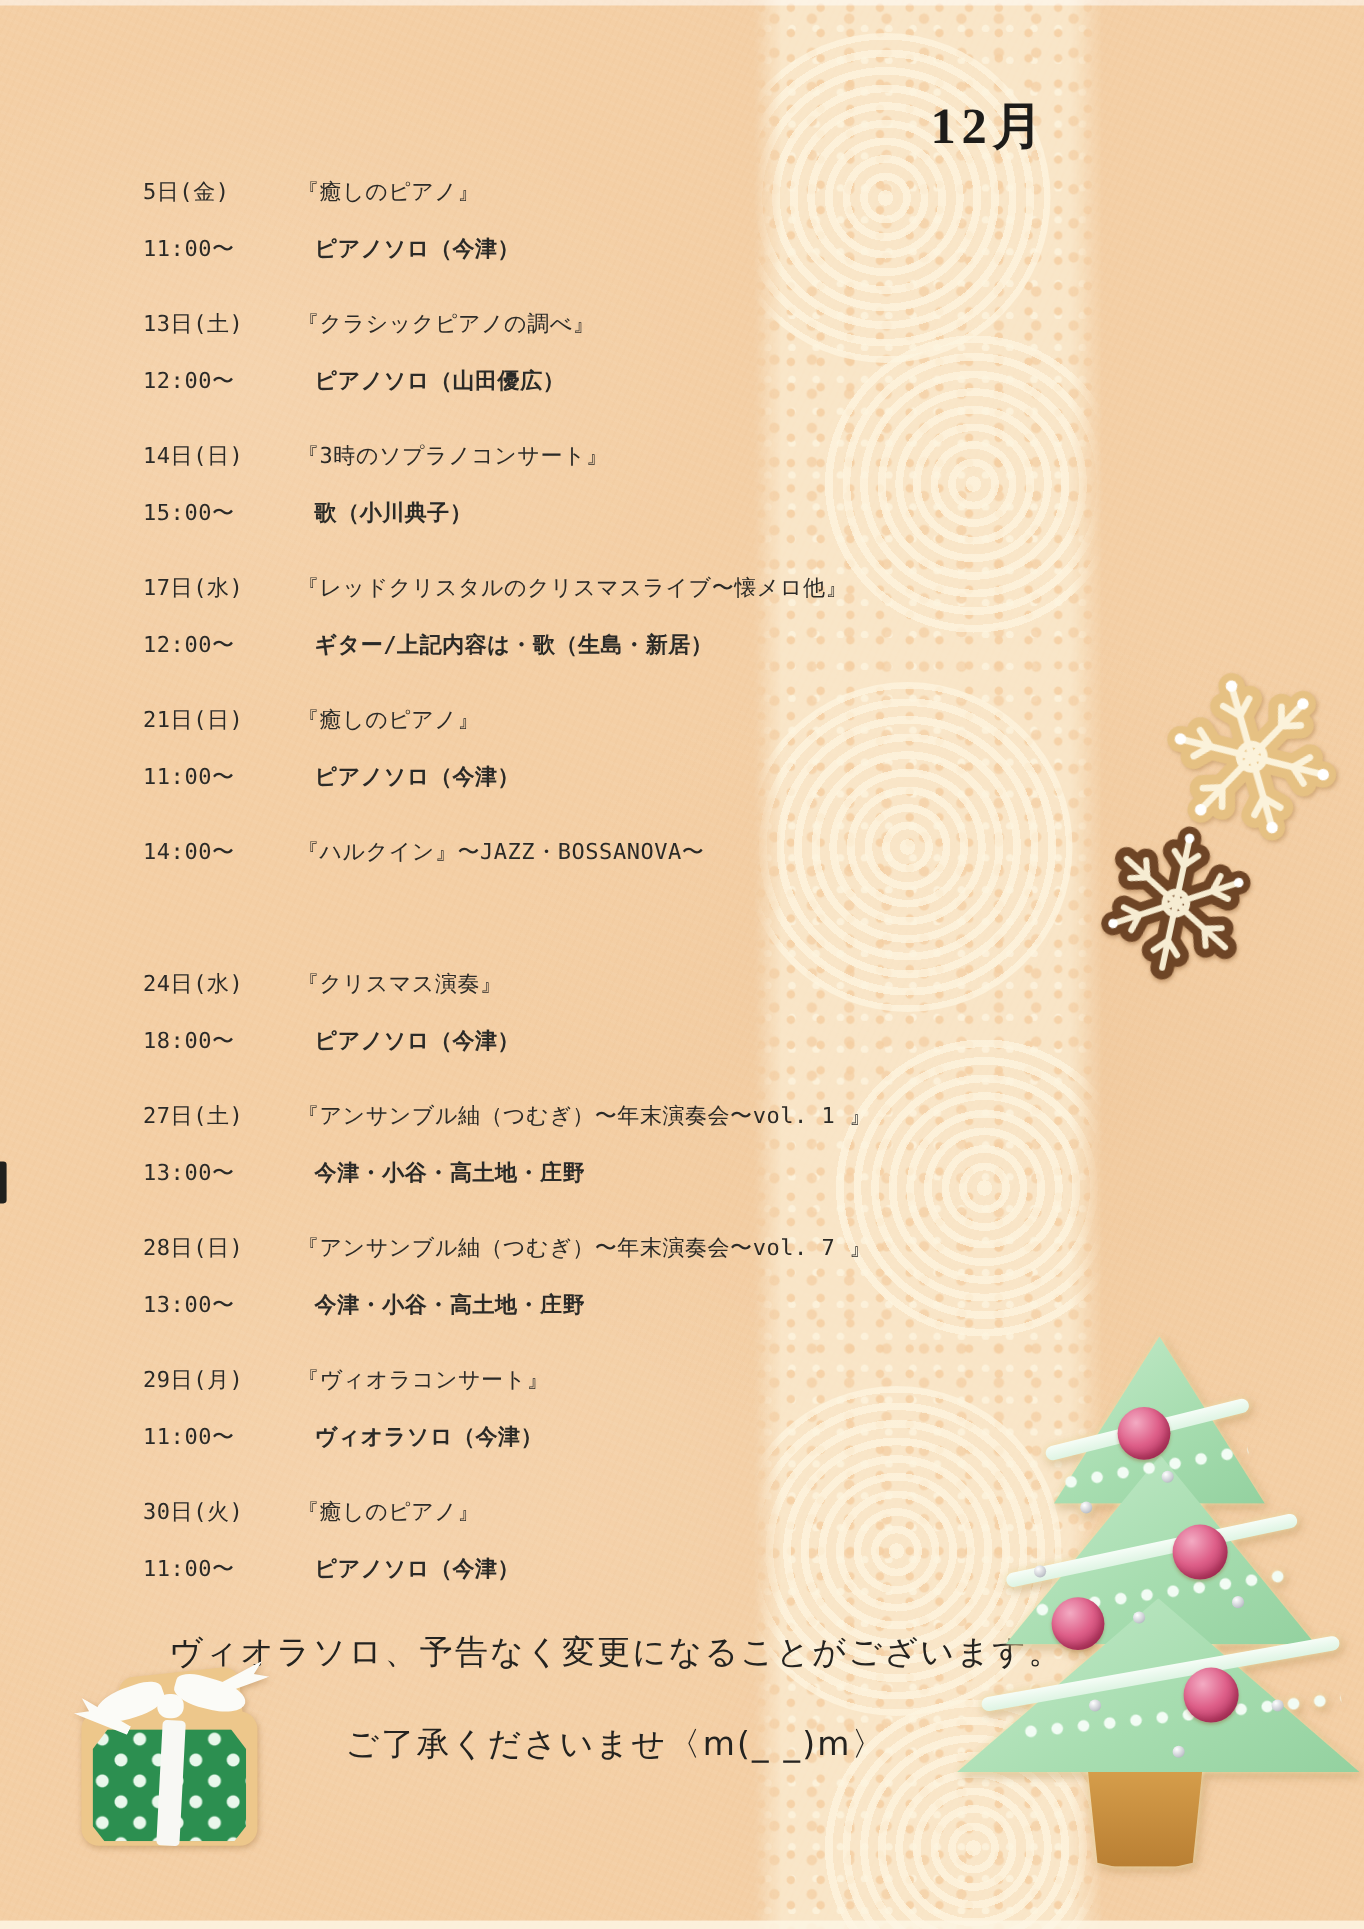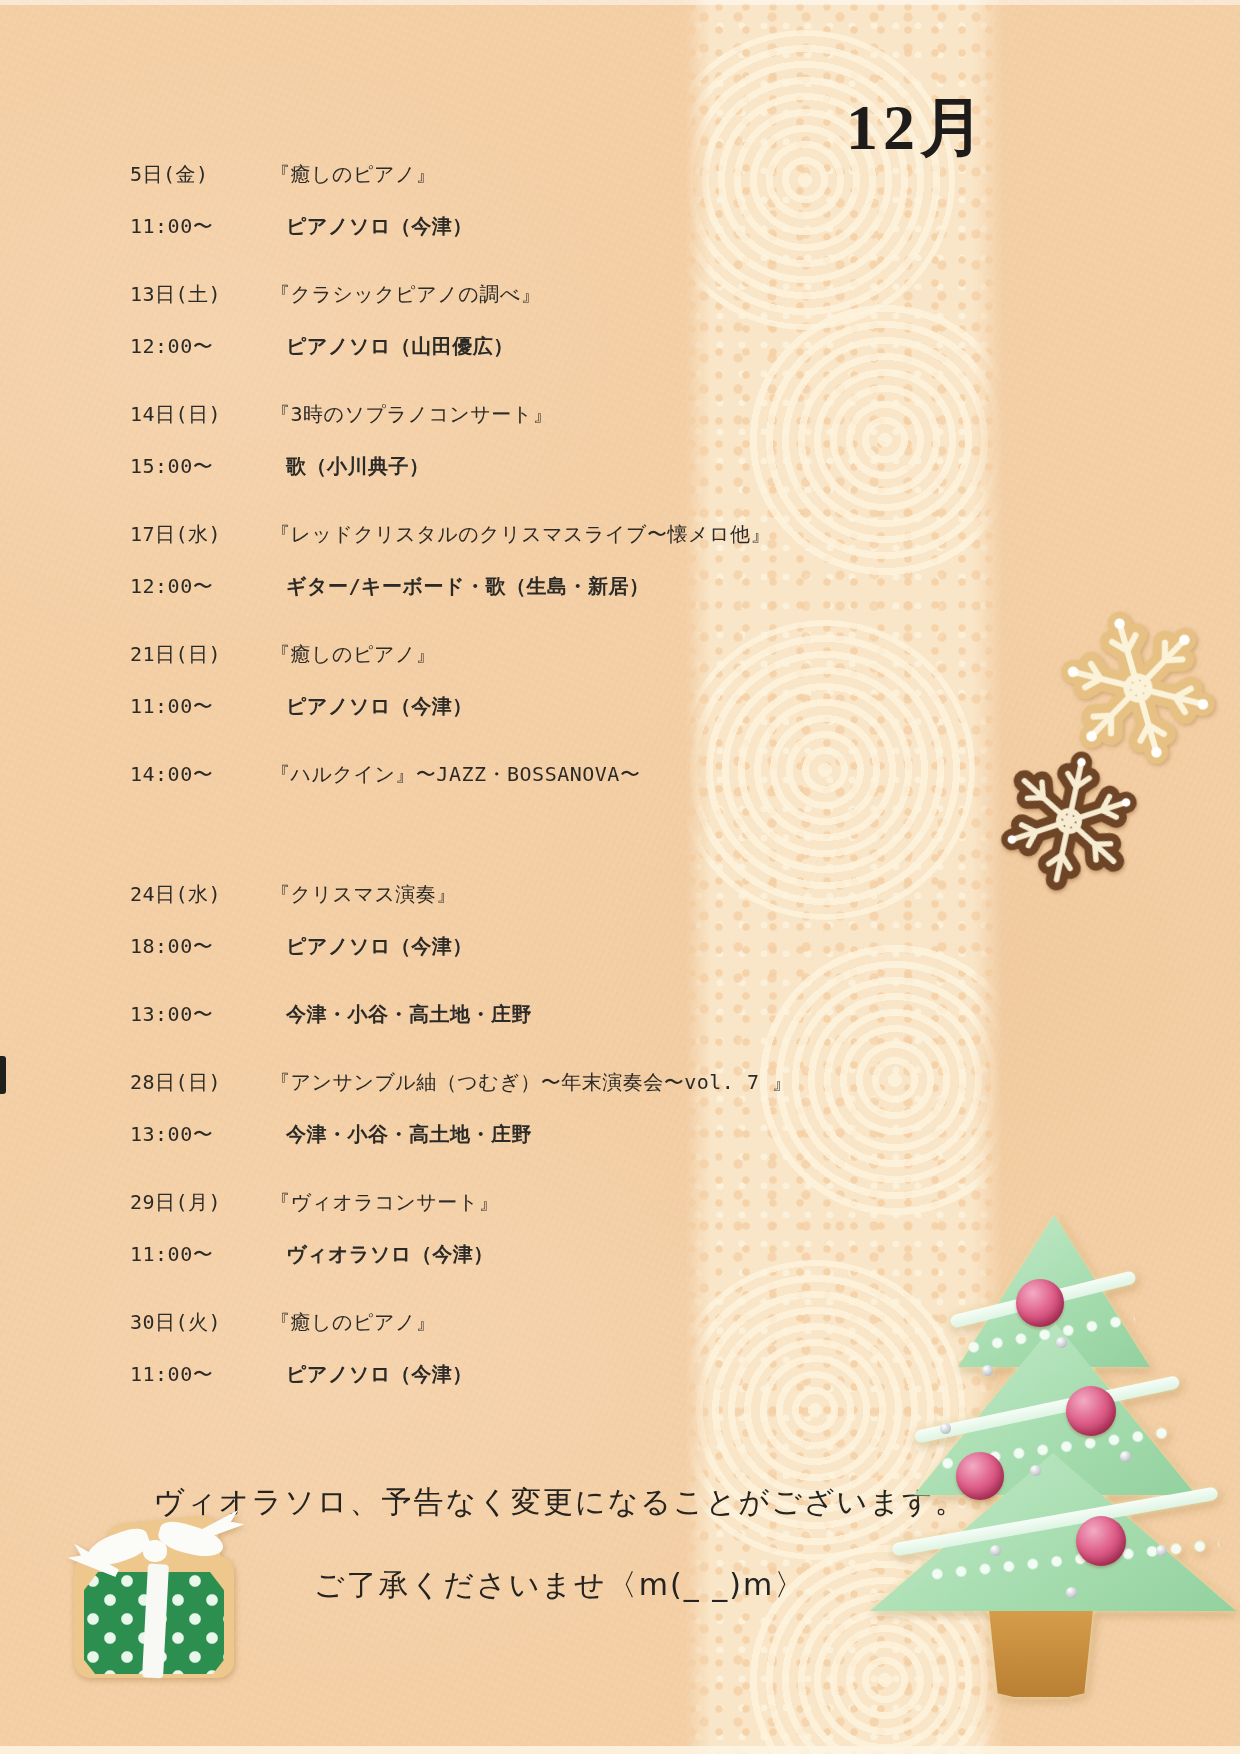--- a/index.html
+++ b/index.html
@@ -34,21 +34,21 @@
   }
   .doily{
     position:absolute;border-radius:50%;
     background:repeating-radial-gradient(circle, rgba(253,244,223,.95) 0 7px, rgba(253,244,223,0) 7px 16px);
     opacity:.8;
   }
   
   #title{
     position:absolute;left:846px;top:84px;
     font-family:"Liberation Serif","DejaVu Serif",serif;
-    font-size:64px;font-weight:700;letter-spacing:5px;color:#1d1c1a;
+    font-size:46px;font-weight:700;letter-spacing:5px;color:#1d1c1a;
   }
   
   #schedule{
     position:absolute;left:130px;top:148px;width:860px;
     font-size:20px;color:#2b2a27;letter-spacing:.5px;
   }
   .entry{margin-bottom:16px;}
   .sline{height:52px;line-height:52px;white-space:nowrap;display:flex;}
   .c1{display:inline-block;width:140px;flex:0 0 140px;}
   .c2{display:inline-block;}
@@ -157,21 +157,21 @@
           <span class="c2 detail">歌（小川典子）</span>
         </div>
     </div>
     <div class="entry">
       <div class="sline">
           <span class="c1">17日(水)</span>
           <span class="c2">『レッドクリスタルのクリスマスライブ〜懐メロ他』</span>
         </div>
       <div class="sline">
           <span class="c1">12:00〜</span>
-          <span class="c2 detail">ギター/キーボード・歌（生島・新居）</span>
+          <span class="c2 detail">ギター/上記内容は・歌（生島・新居）</span>
         </div>
     </div>
     <div class="entry">
       <div class="sline">
           <span class="c1">21日(日)</span>
           <span class="c2">『癒しのピアノ』</span>
         </div>
       <div class="sline">
           <span class="c1">11:00〜</span>
           <span class="c2 detail">ピアノソロ（今津）</span>
@@ -190,20 +190,24 @@
       <div class="sline">
           <span class="c1">24日(水)</span>
           <span class="c2">『クリスマス演奏』</span>
         </div>
       <div class="sline">
           <span class="c1">18:00〜</span>
           <span class="c2 detail">ピアノソロ（今津）</span>
         </div>
     </div>
     <div class="entry">
+      <div class="sline">
+          <span class="c1">27日(土)</span>
+          <span class="c2">『アンサンブル紬（つむぎ）〜年末演奏会〜vol. 1 』</span>
+        </div>
       <div class="sline">
           <span class="c1">13:00〜</span>
           <span class="c2 detail">今津・小谷・高土地・庄野</span>
         </div>
     </div>
     <div class="entry">
       <div class="sline">
           <span class="c1">28日(日)</span>
           <span class="c2">『アンサンブル紬（つむぎ）〜年末演奏会〜vol. 7 』</span>
         </div>

